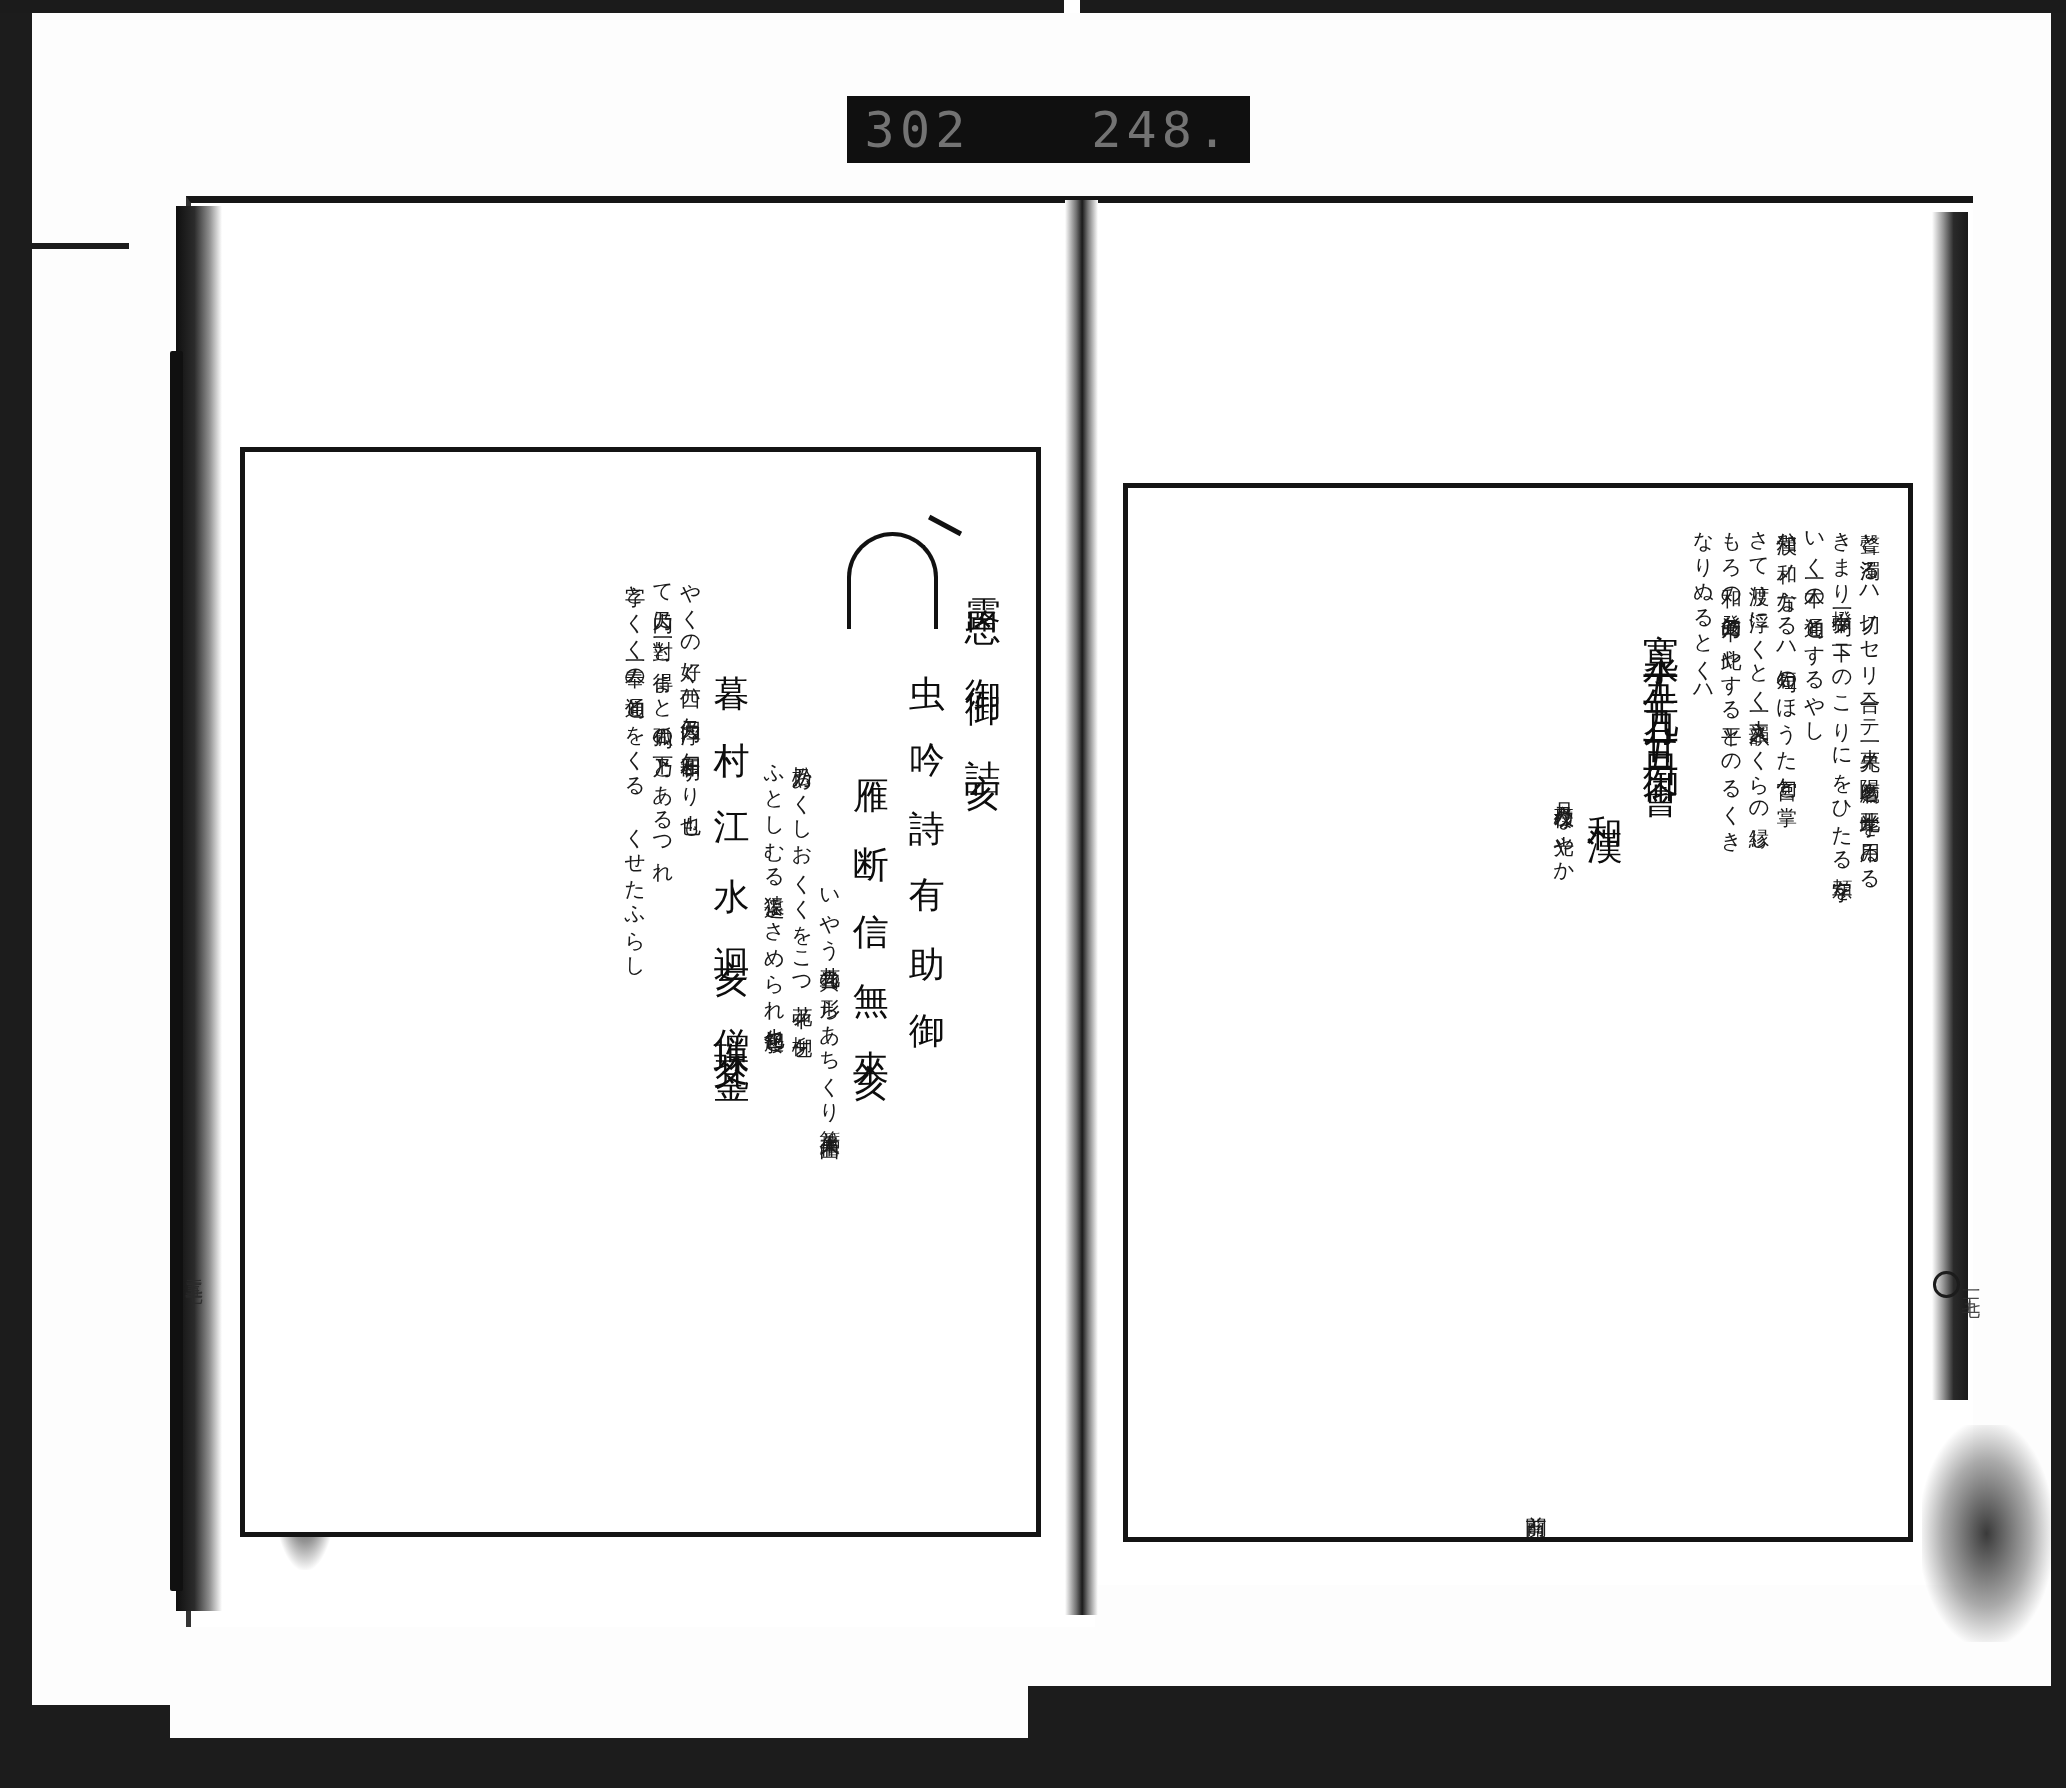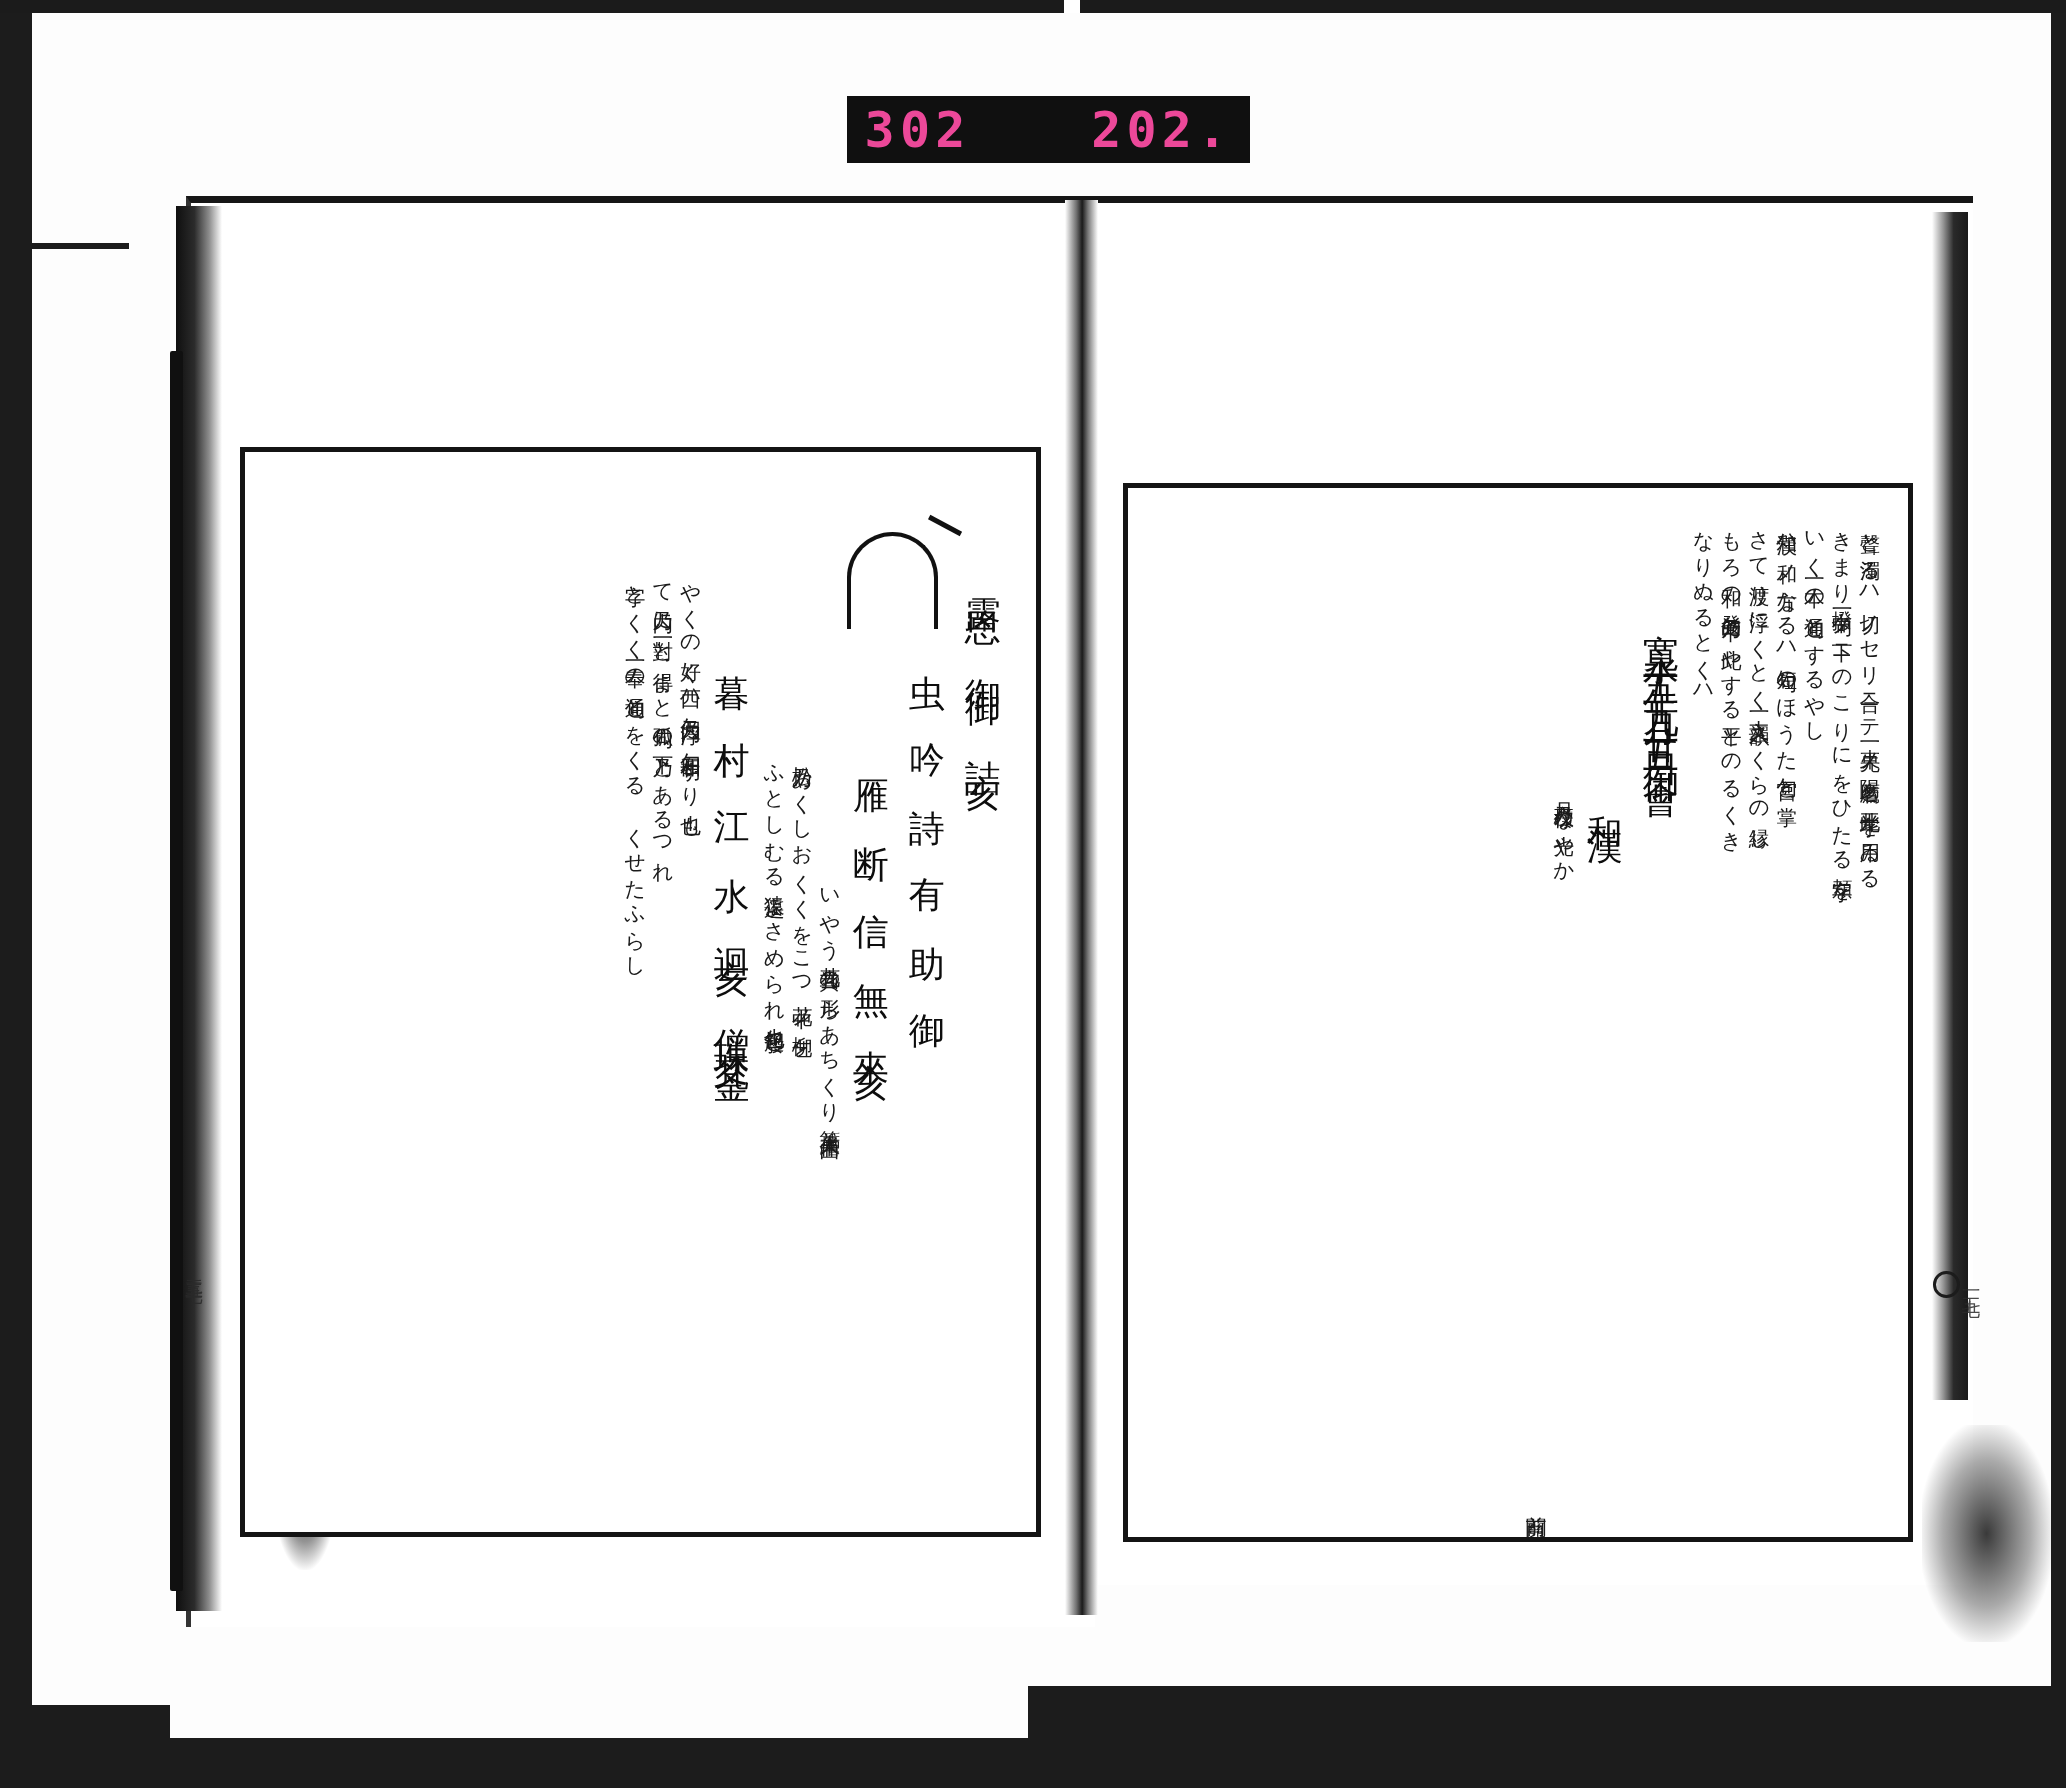--- a/index.html
+++ b/index.html
@@ -82,25 +82,25 @@
     width: 403px;
     height: 67px;
     background: #101010;
     display: flex;
     align-items: center;
     justify-content: space-between;
     padding: 0 17.6px;
     box-sizing: border-box;
   }
   .counter .seg {
-    color: #ec4899;
+    color: #737373;
     font-family: "DejaVu Sans Mono", monospace;
     font-size: 50px;
     letter-spacing: 5.2px;
-    font-weight: 700;
+    font-weight: 400;
     line-height: 1;
   }
 
   
   .book {
     position: absolute;
     left: 155px;
     top: 196px;
     width: 1823px;
     height: 1431px;
@@ -306,21 +306,21 @@
   <div class="scan-left-rail"></div>
   <div class="scan-left-notch"></div>
   <div class="scan-left-notch2"></div>
   <div class="scan-right-rail"></div>
   <div class="scan-bottom-left"></div>
   <div class="scan-bottom-strip"></div>
   <div class="scan-bottom-cut"></div>
 
   <div class="counter">
     <span class="seg">302</span>
-    <span class="seg">202.</span>
+    <span class="seg">248.</span>
   </div>
 
   <div class="book">
     <div class="page-sheet page-left"></div>
     <div class="page-sheet page-right"></div>
     <div class="spine-left"></div>
     <div class="spine-left-edge"></div>
     <div class="gutter"></div>
     <div class="page-right-edge"></div>
     <div class="smudge-a"></div>

